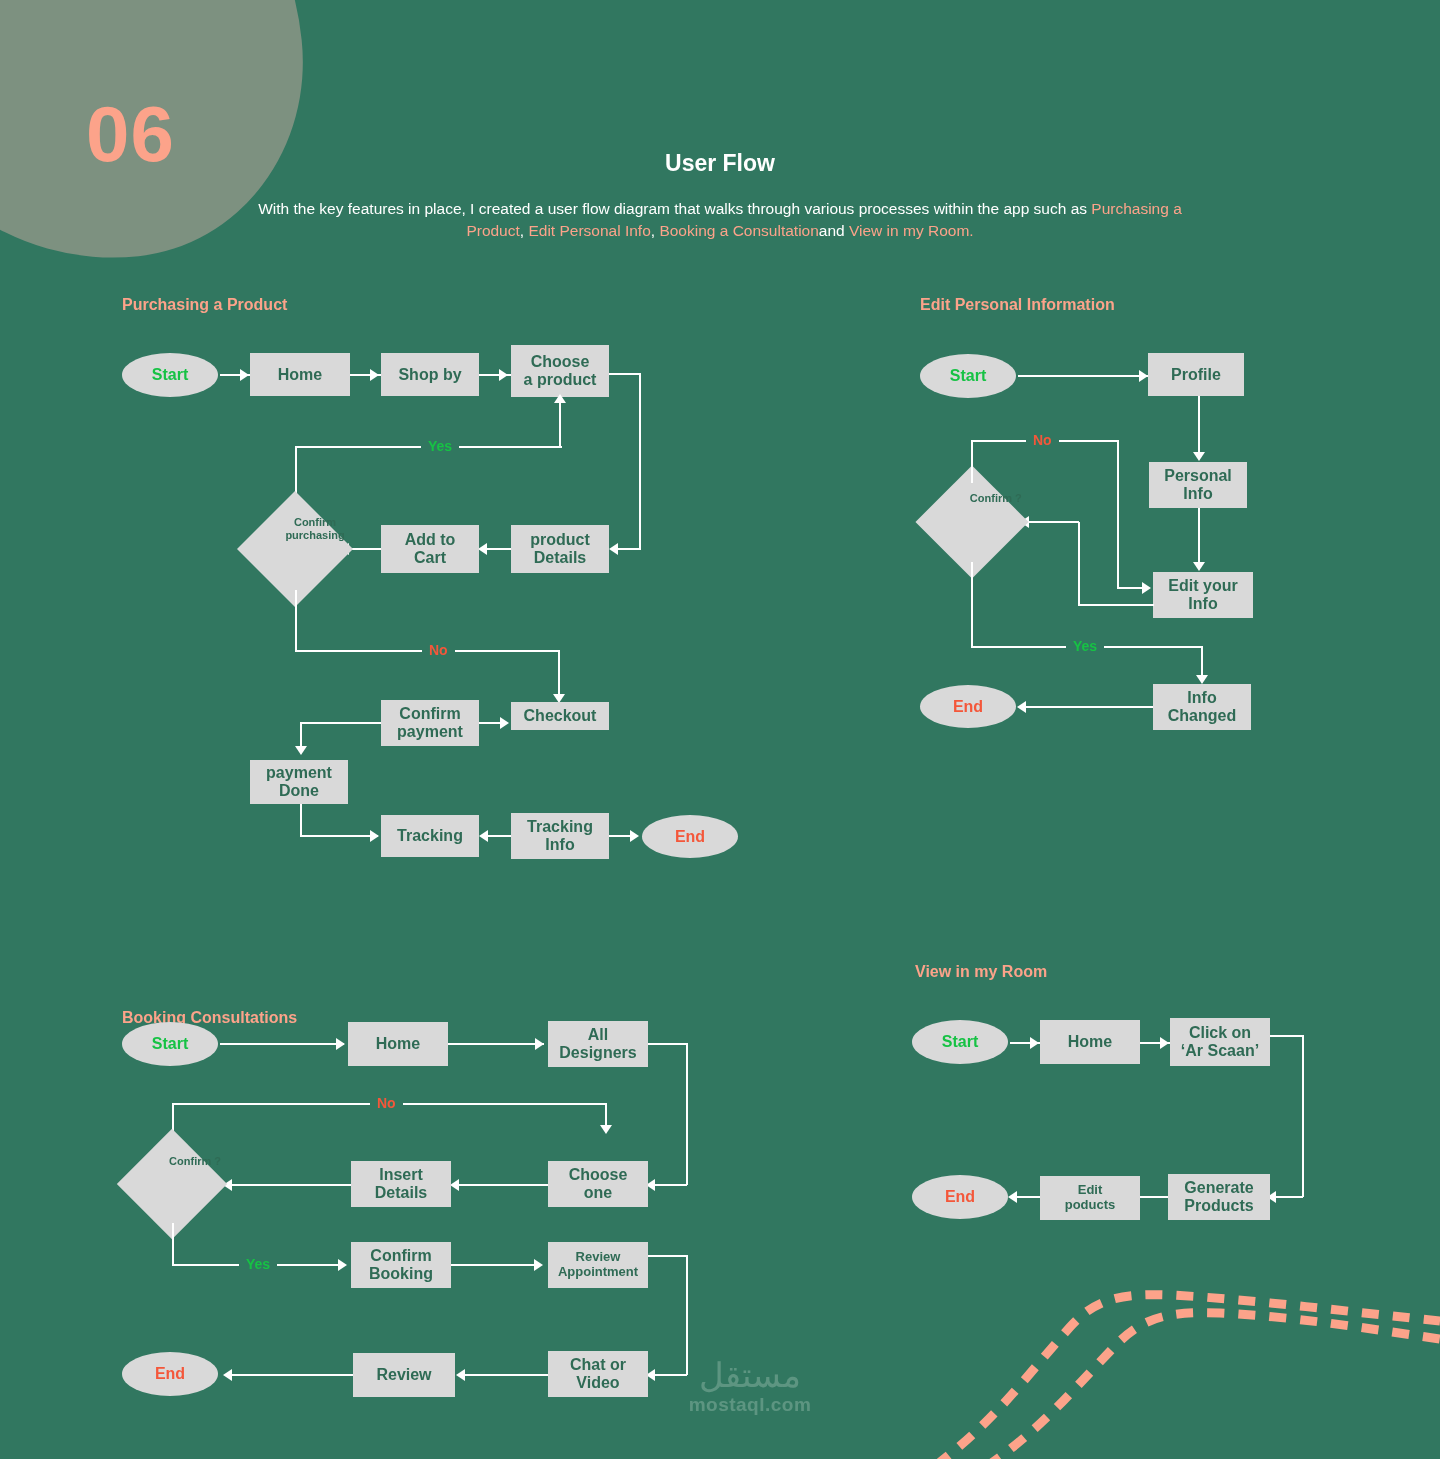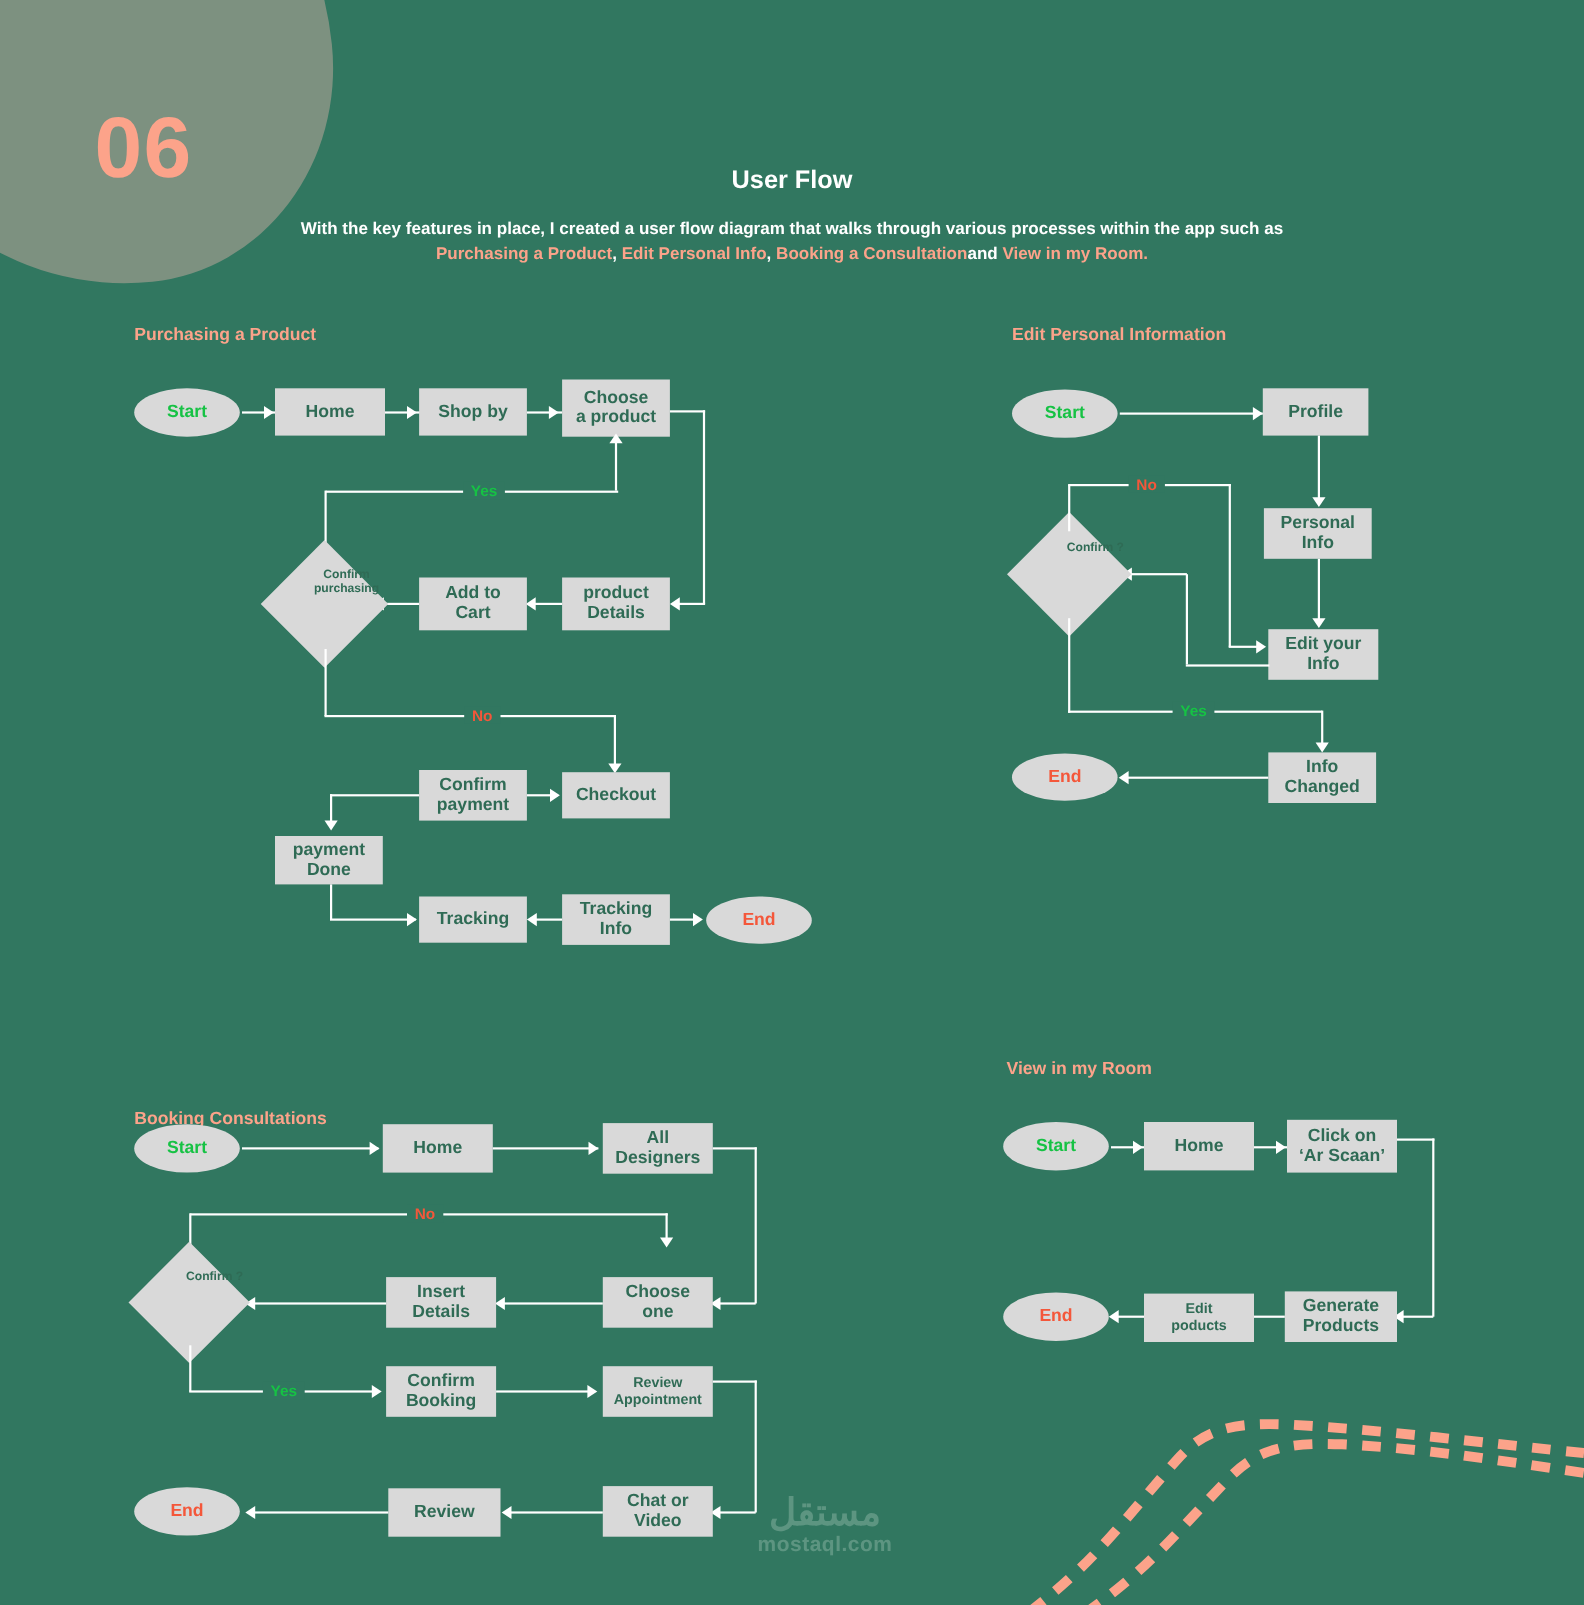--- a/index.html
+++ b/index.html
@@ -27,21 +27,21 @@
 
   
   .page-title {
     position:absolute; left:0; top:150px; width:1440px;
     text-align:center; color:#ffffff;
     font-size:23px; font-weight:bold;
   }
   .page-desc {
     position:absolute; left:250px; top:198px; width:940px;
     text-align:center; color:#ffffff;
-    font-size:15.5px; font-weight:bold; line-height:1.45;
+    font-size:15.5px; font-weight:normal; line-height:1.45;
   }
   .hl { color:#fca38a; }
 
   
   .sec-title {
     position:absolute; color:#fca38a;
     font-size:16px; font-weight:bold; white-space:nowrap;
   }
 
   
@@ -89,21 +89,21 @@
 
   .edge-label {
     position:absolute; font-size:14px; font-weight:bold;
     background:#317760; padding:0 7px; white-space:nowrap;text-align:right;
   }
   .lbl-yes { color:#16c244; }
   .lbl-no  { color:#f4573a; }
 
   
   .wm { position:absolute; left:640px; top:1358px; width:220px; text-align:center; opacity:.28; }
-  .wm-ar { font-size:34px; color:#cfe3d8; font-weight:bold; line-height:1; direction:rtl; }
+  .wm-ar { font-size:34px; color:#cfe3d8; font-weight:normal; line-height:1; direction:rtl; }
   .wm-dom { font-size:19px; color:#cfe3d8; font-weight:bold; margin-top:2px; letter-spacing:.5px; }
 
   .dashes { position:absolute; right:0; bottom:-10px; width:520px; height:200px; }
 </style>
 </head>
 <body>
 
 <div id="root">
 
   <div class="blob"></div>
@@ -170,21 +170,21 @@
       <span>purchasing</span>
     </span>
   </div>
 
   <div class="ln lv" style="left:295px; top:590px; height:61px;"></div>
   <div class="ln lh" style="left:295px; top:650px; width:265px;"></div>
   <div class="ln lv" style="left:558px; top:650px; height:48px;"></div>
   <div class="arrow ar-d" style="left:553px; top:694px;"></div>
   <div class="edge-label lbl-no" style="left:422px; top:642px;">No</div>
 
-  <div class="node" style="left:511px; top:702px; width:98px; height:42px;">
+  <div class="node" style="left:511px; top:702px; width:98px; height:28px;">
     <span>Checkout</span>
   </div>
 
   <div class="node" style="left:381px; top:700px; width:98px; height:46px; flex-direction:column;">
     <span>Confirm</span>
     <span>payment</span>
   </div>
   <div class="ln lh" style="left:479px; top:722px; width:28px;"></div>
   <div class="arrow ar-r" style="left:500px; top:717px;"></div>
 

